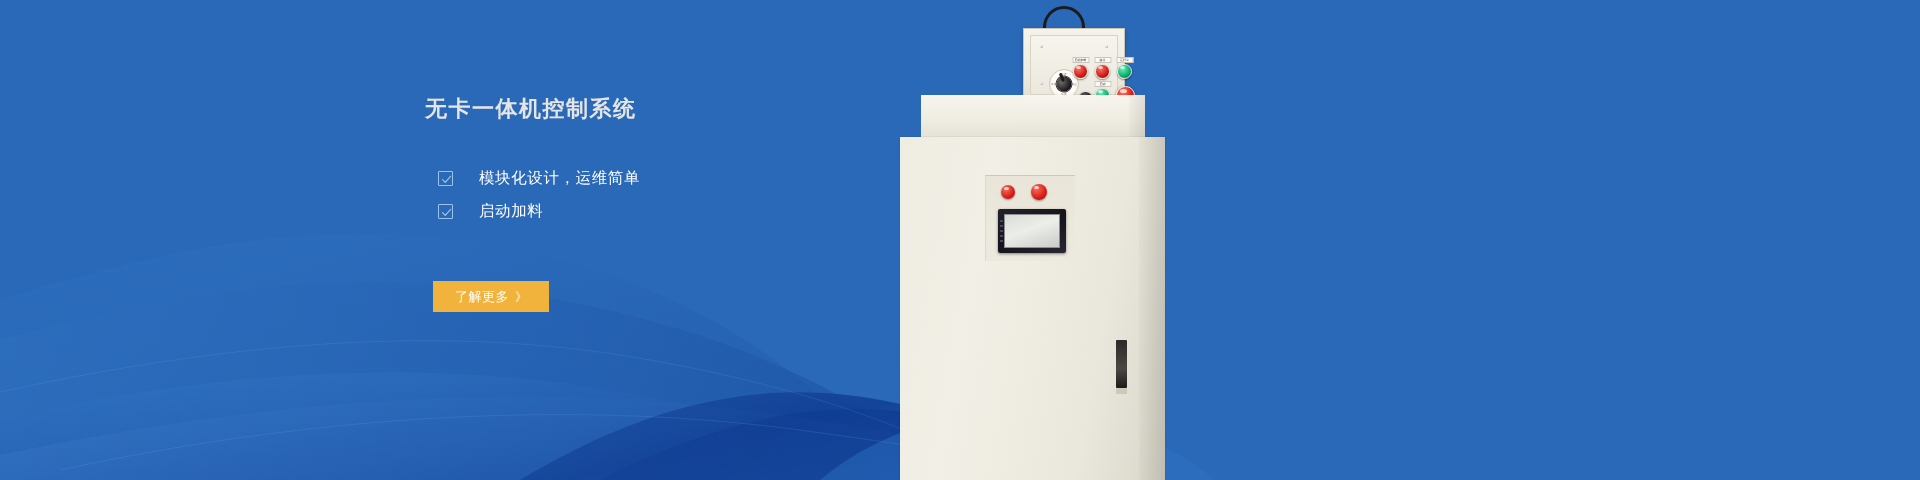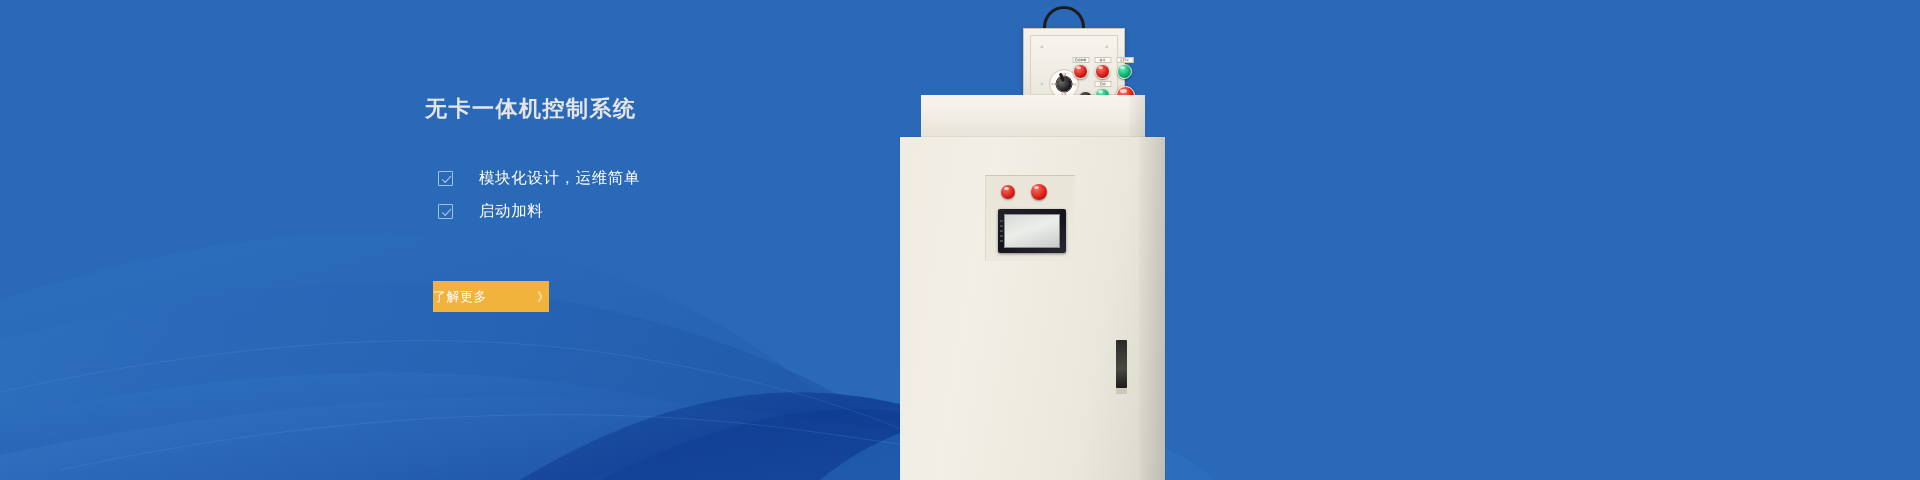--- a/index.html
+++ b/index.html
@@ -185,21 +185,21 @@
   .chk svg{position:absolute;left:1px;top:1px;}
   .feature-text{
     font-size:15.5px; color:#ffffff; letter-spacing:.6px; white-space:nowrap;
   }
 
   .cta{
     position:absolute; left:8px; top:281px;
     width:116px; height:31px;
     background:#f2b33c;
     border:none; cursor:pointer;
-    display:flex; align-items:center; justify-content:space-between;
+    display:flex; align-items:center; justify-content:center;
     gap:6px;
   }
   .cta-label{ font-size:13px; color:#ffffff; letter-spacing:.5px; }
   .cta-chev{ font-size:12px; color:#ffffff; line-height:1; }
 </style>
 </head>
 <body>
 
 <div id="banner">
 

